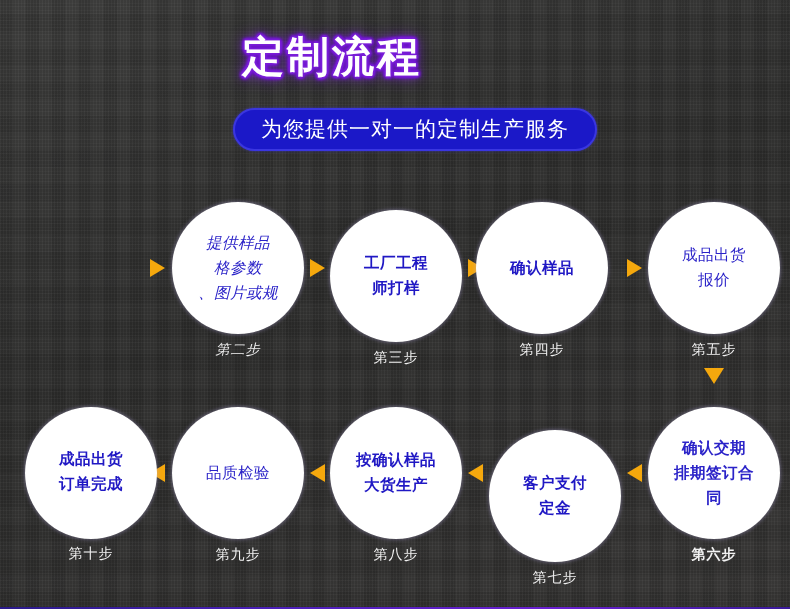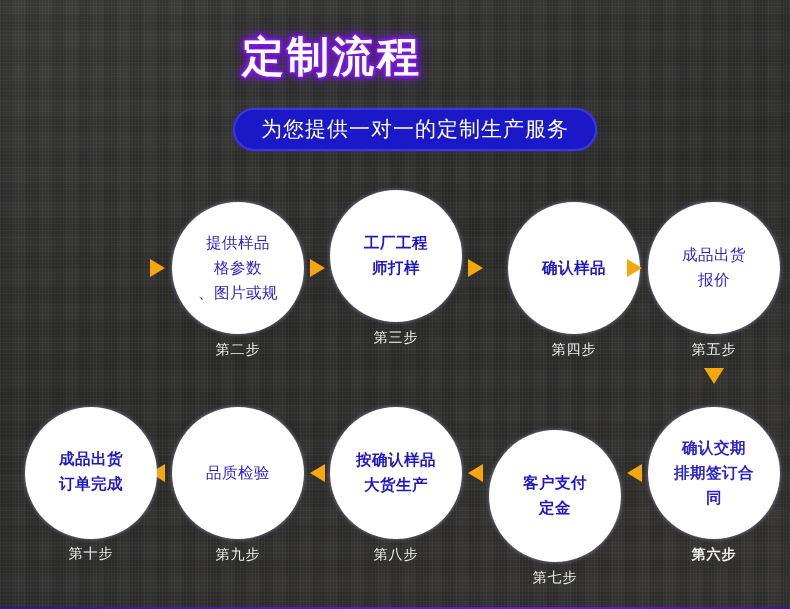--- a/index.html
+++ b/index.html
@@ -142,46 +142,46 @@
 
   <div class="title">定制流程</div>
 
   <div class="subtitle-wrap">
     <span class="subtitle">为您提供一对一的定制生产服务</span>
   </div>
 
 
   <div class="arrow right" style="left:150px; top:259px;"></div>
 
-  <div class="node" style="left:172px; top:202px;">
+  <div class="node" style="left:172px; top:202px;font-style:italic;">
     <div class="bubble">
       <div class="bubble-inner">
         <div>提供样品</div>
         <div>格参数</div>
         <div>、图片或规</div>
       </div>
     </div>
     <div class="step-label">第二步</div>
   </div>
 
   <div class="arrow right" style="left:310px; top:259px;"></div>
 
-  <div class="node" style="left:330px; top:190px;">
+  <div class="node" style="left:330px; top:210px;">
     <div class="bubble">
       <div class="bubble-inner b">
         <div>工厂工程</div>
         <div>师打样</div>
       </div>
     </div>
     <div class="step-label">第三步</div>
   </div>
 
   <div class="arrow right" style="left:468px; top:259px;"></div>
 
-  <div class="node" style="left:508px; top:202px;">
+  <div class="node" style="left:476px; top:202px;">
     <div class="bubble">
       <div class="bubble-inner b">
         <div>确认样品</div>
       </div>
     </div>
     <div class="step-label">第四步</div>
   </div>
 
   <div class="arrow right" style="left:627px; top:259px;"></div>
 

